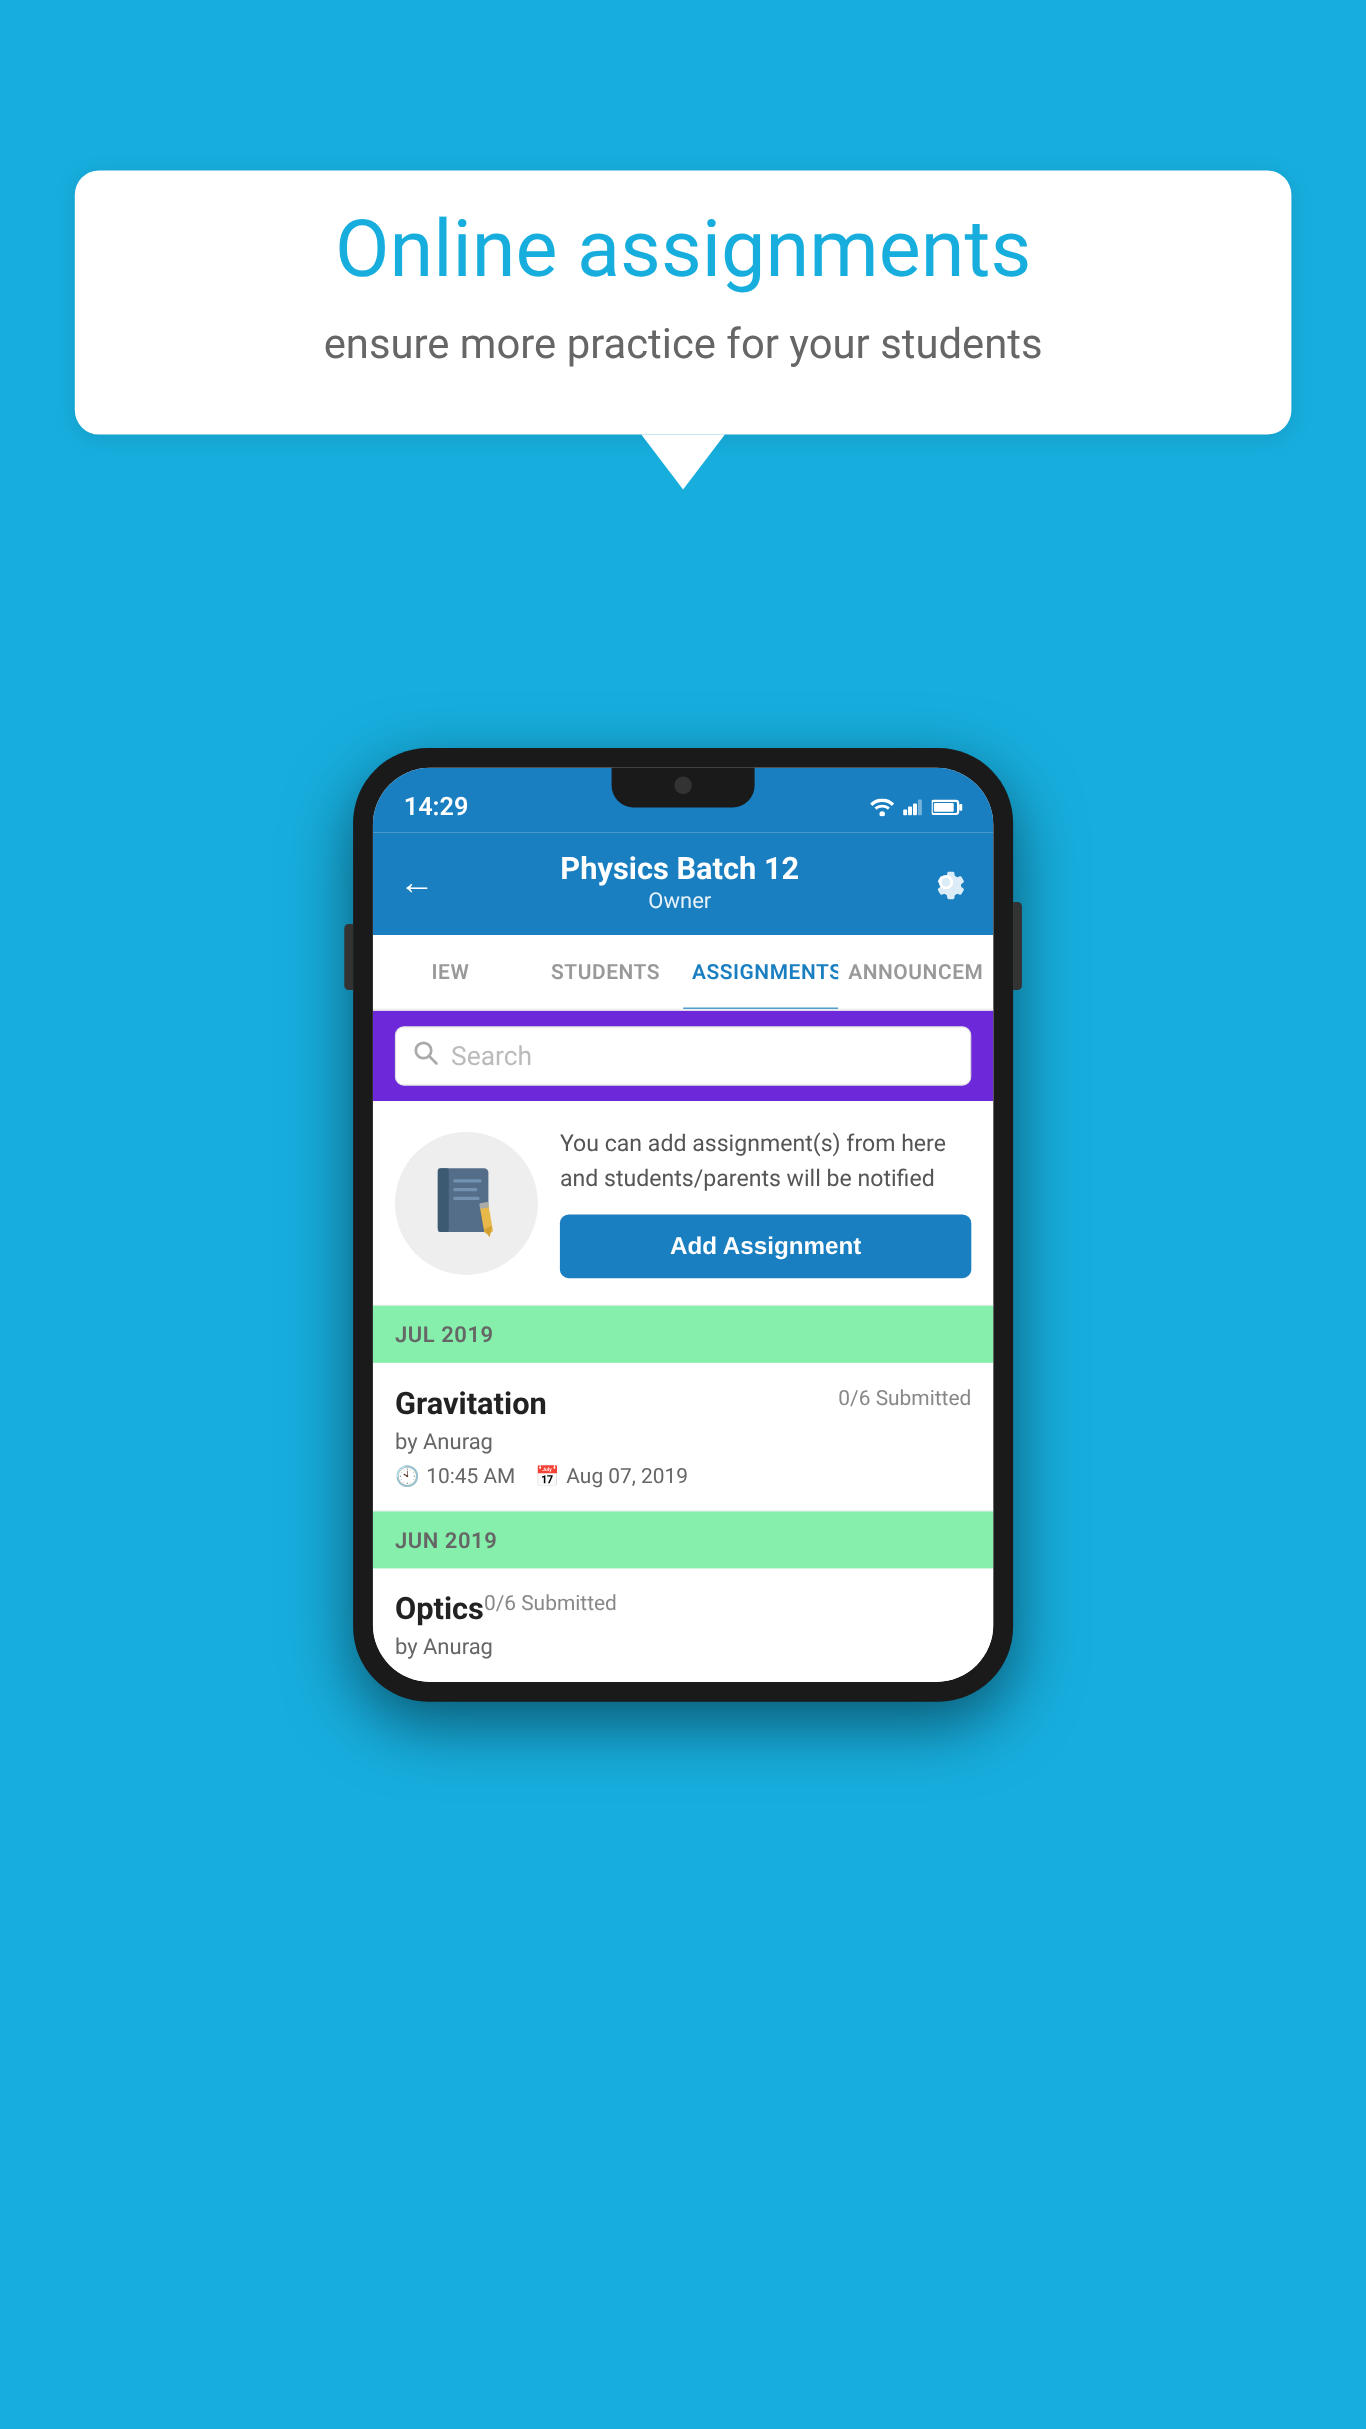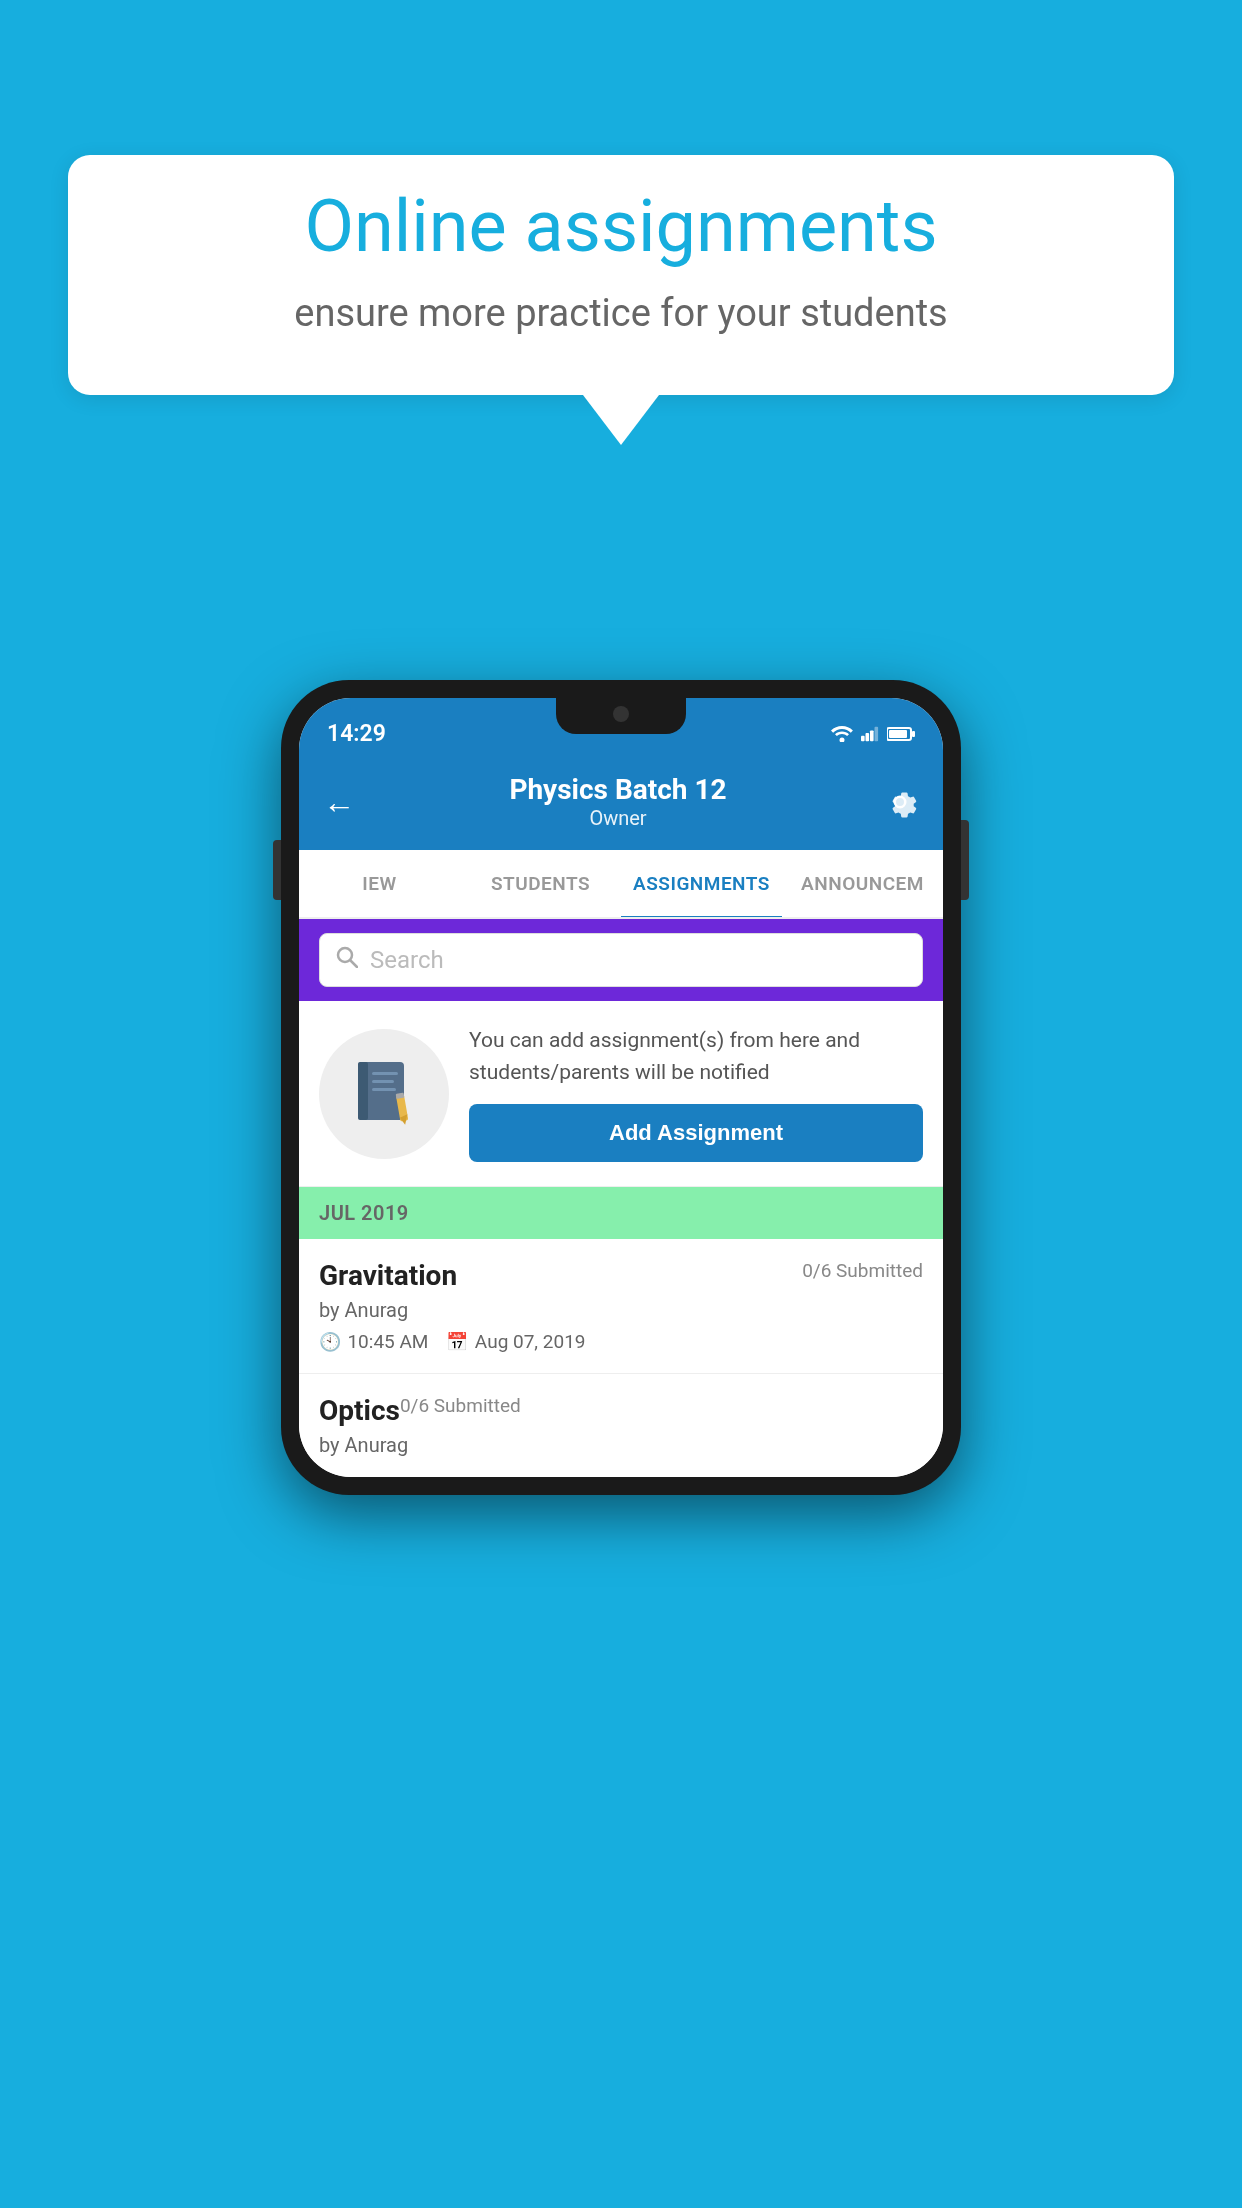--- a/index.html
+++ b/index.html
@@ -50,21 +50,21 @@
       border-top: 50px solid white;
       margin: 0 auto;
     }
 
     
     .phone-container {
       position: absolute;
       top: 680px;
       left: 50%;
       transform: translateX(-50%);
-      width: 680px;
+      width: 600px;
     }
 
     .phone-outer {
       background: #1a1a1a;
       border-radius: 68px;
       padding: 18px;
       box-shadow: 0 20px 60px rgba(0,0,0,0.5);
       position: relative;
     }
 
@@ -480,20 +480,21 @@
             <span class="meta-icon">🕙</span>
             <span>10:45 AM</span>
           </div>
           <div class="meta-item">
             <span class="meta-icon">📅</span>
             <span>Aug 07, 2019</span>
           </div>
         </div>
       </div>
 
+      <div class="section-header">JUN 2019</div>
 
       <div class="assignment-item-2">
         <div style="display:flex;align-items:flex-start;">
           <span class="assignment-name-2">Optics</span>
           <span class="assignment-submitted">0/6 Submitted</span>
         </div>
         <div class="assignment-by-2">by Anurag</div>
       </div>
 
     </div>

